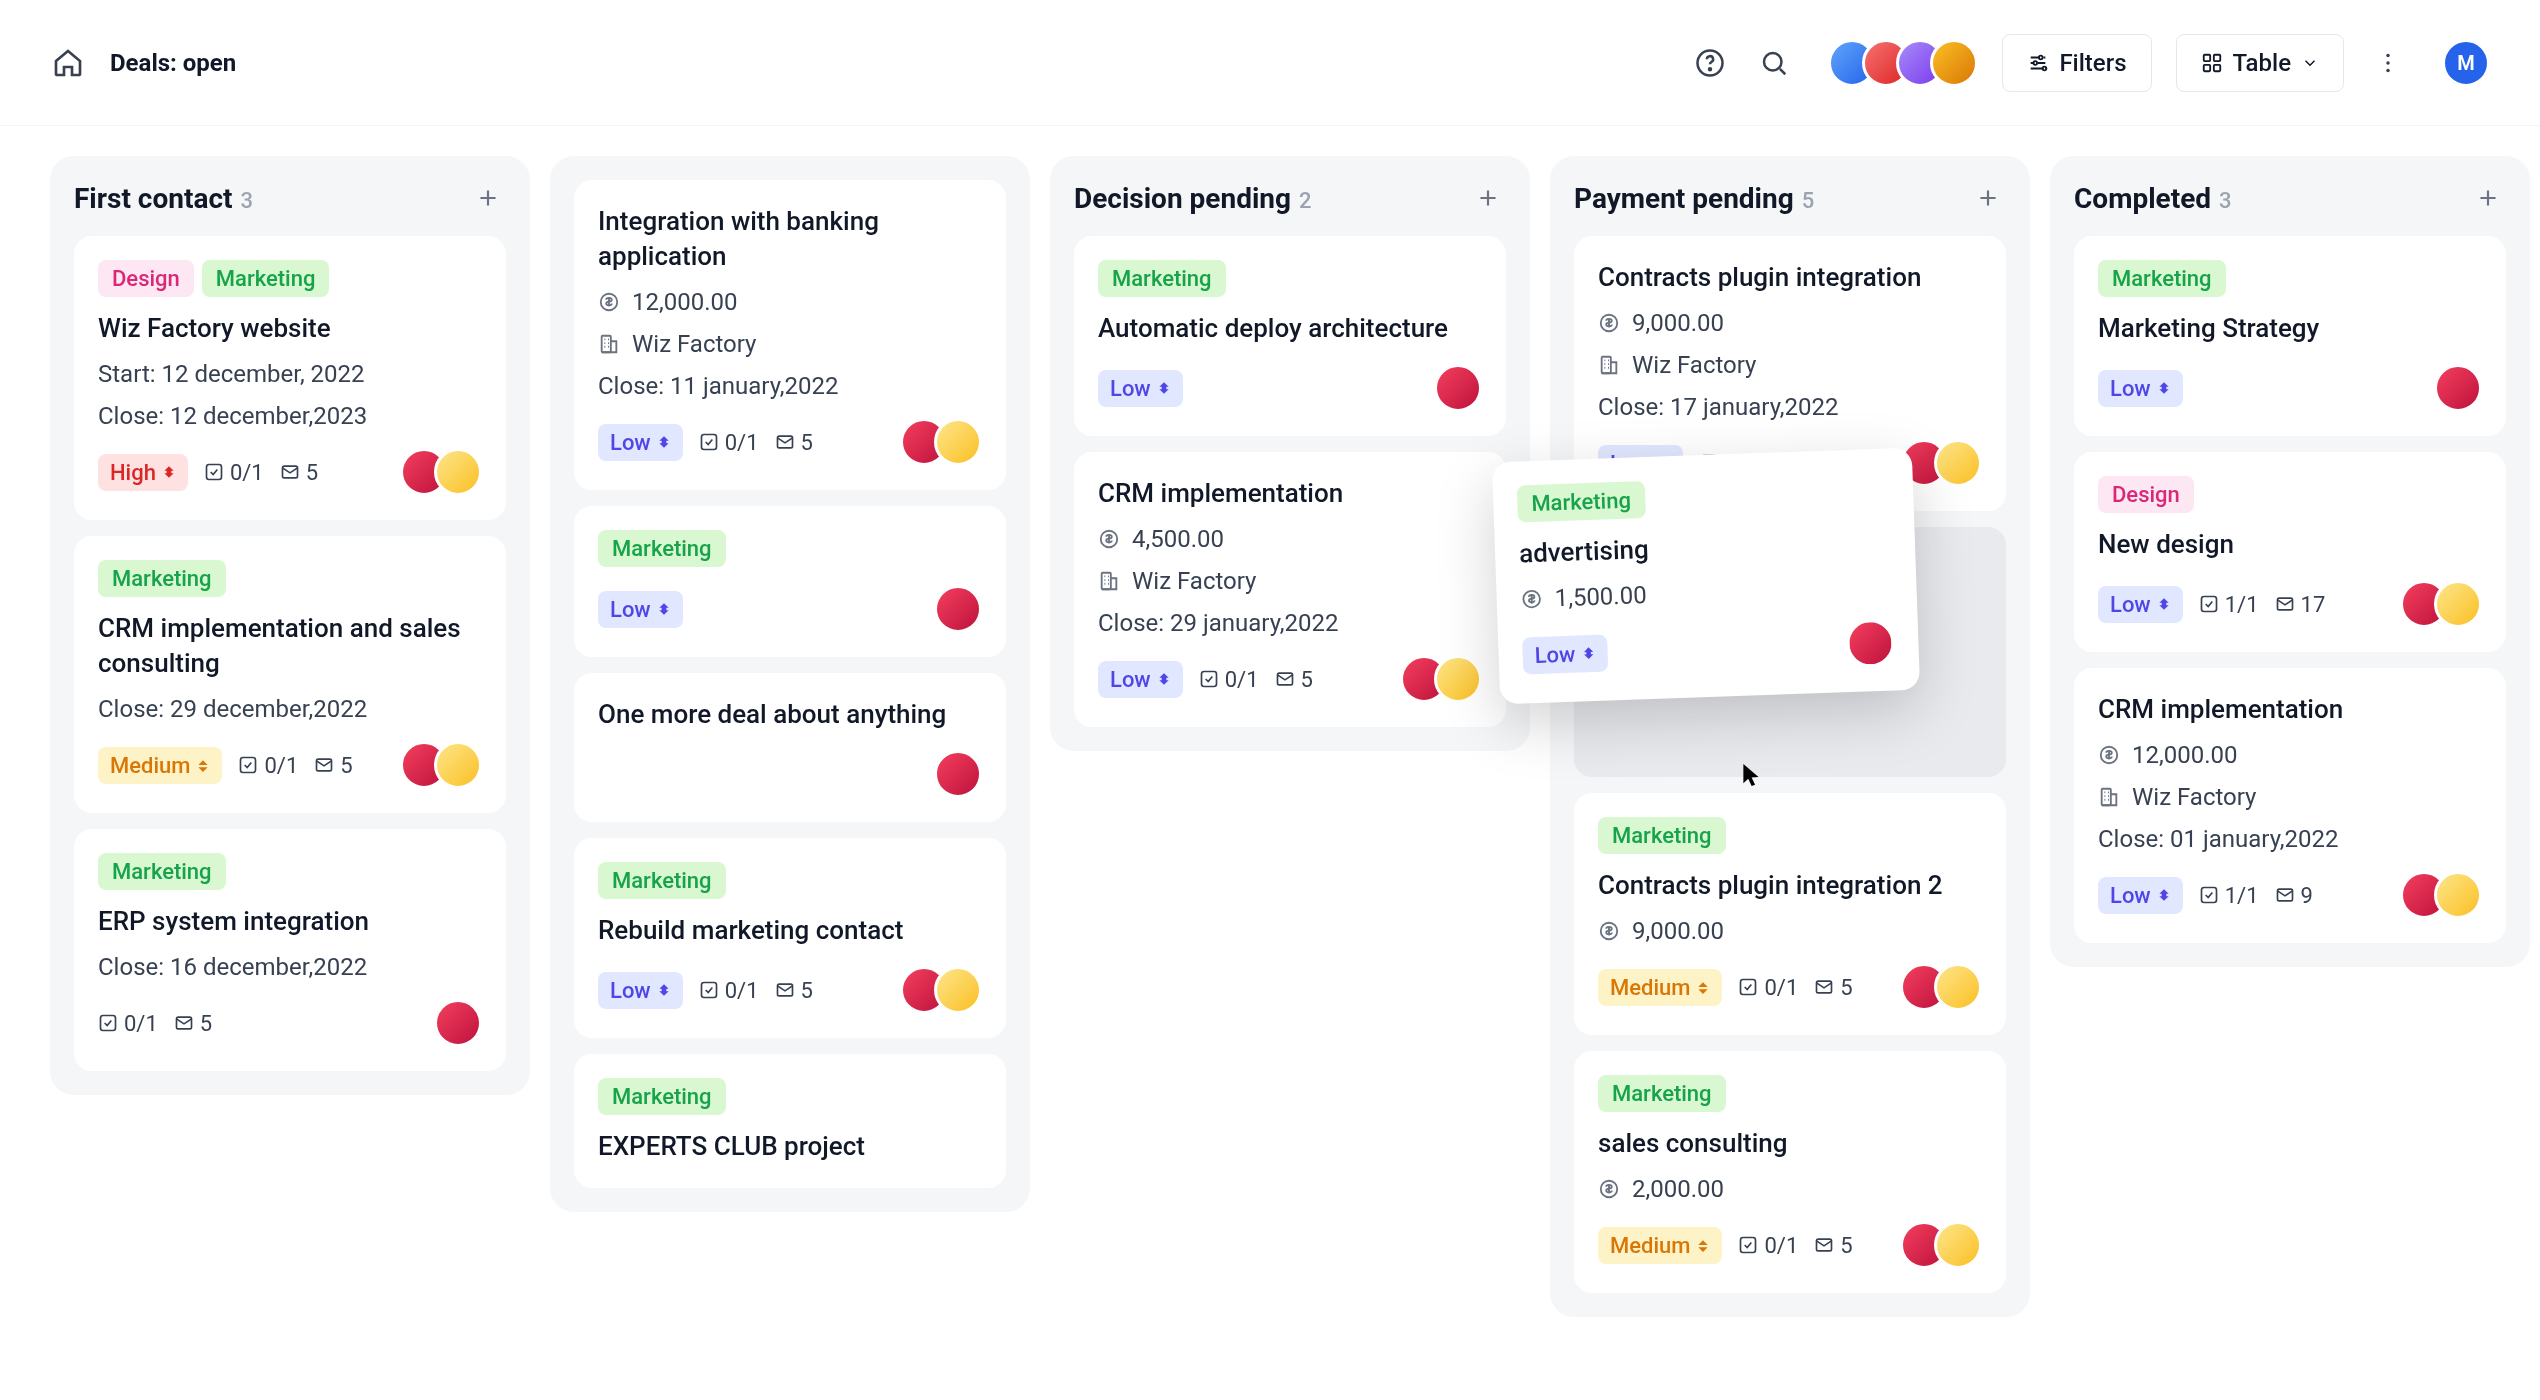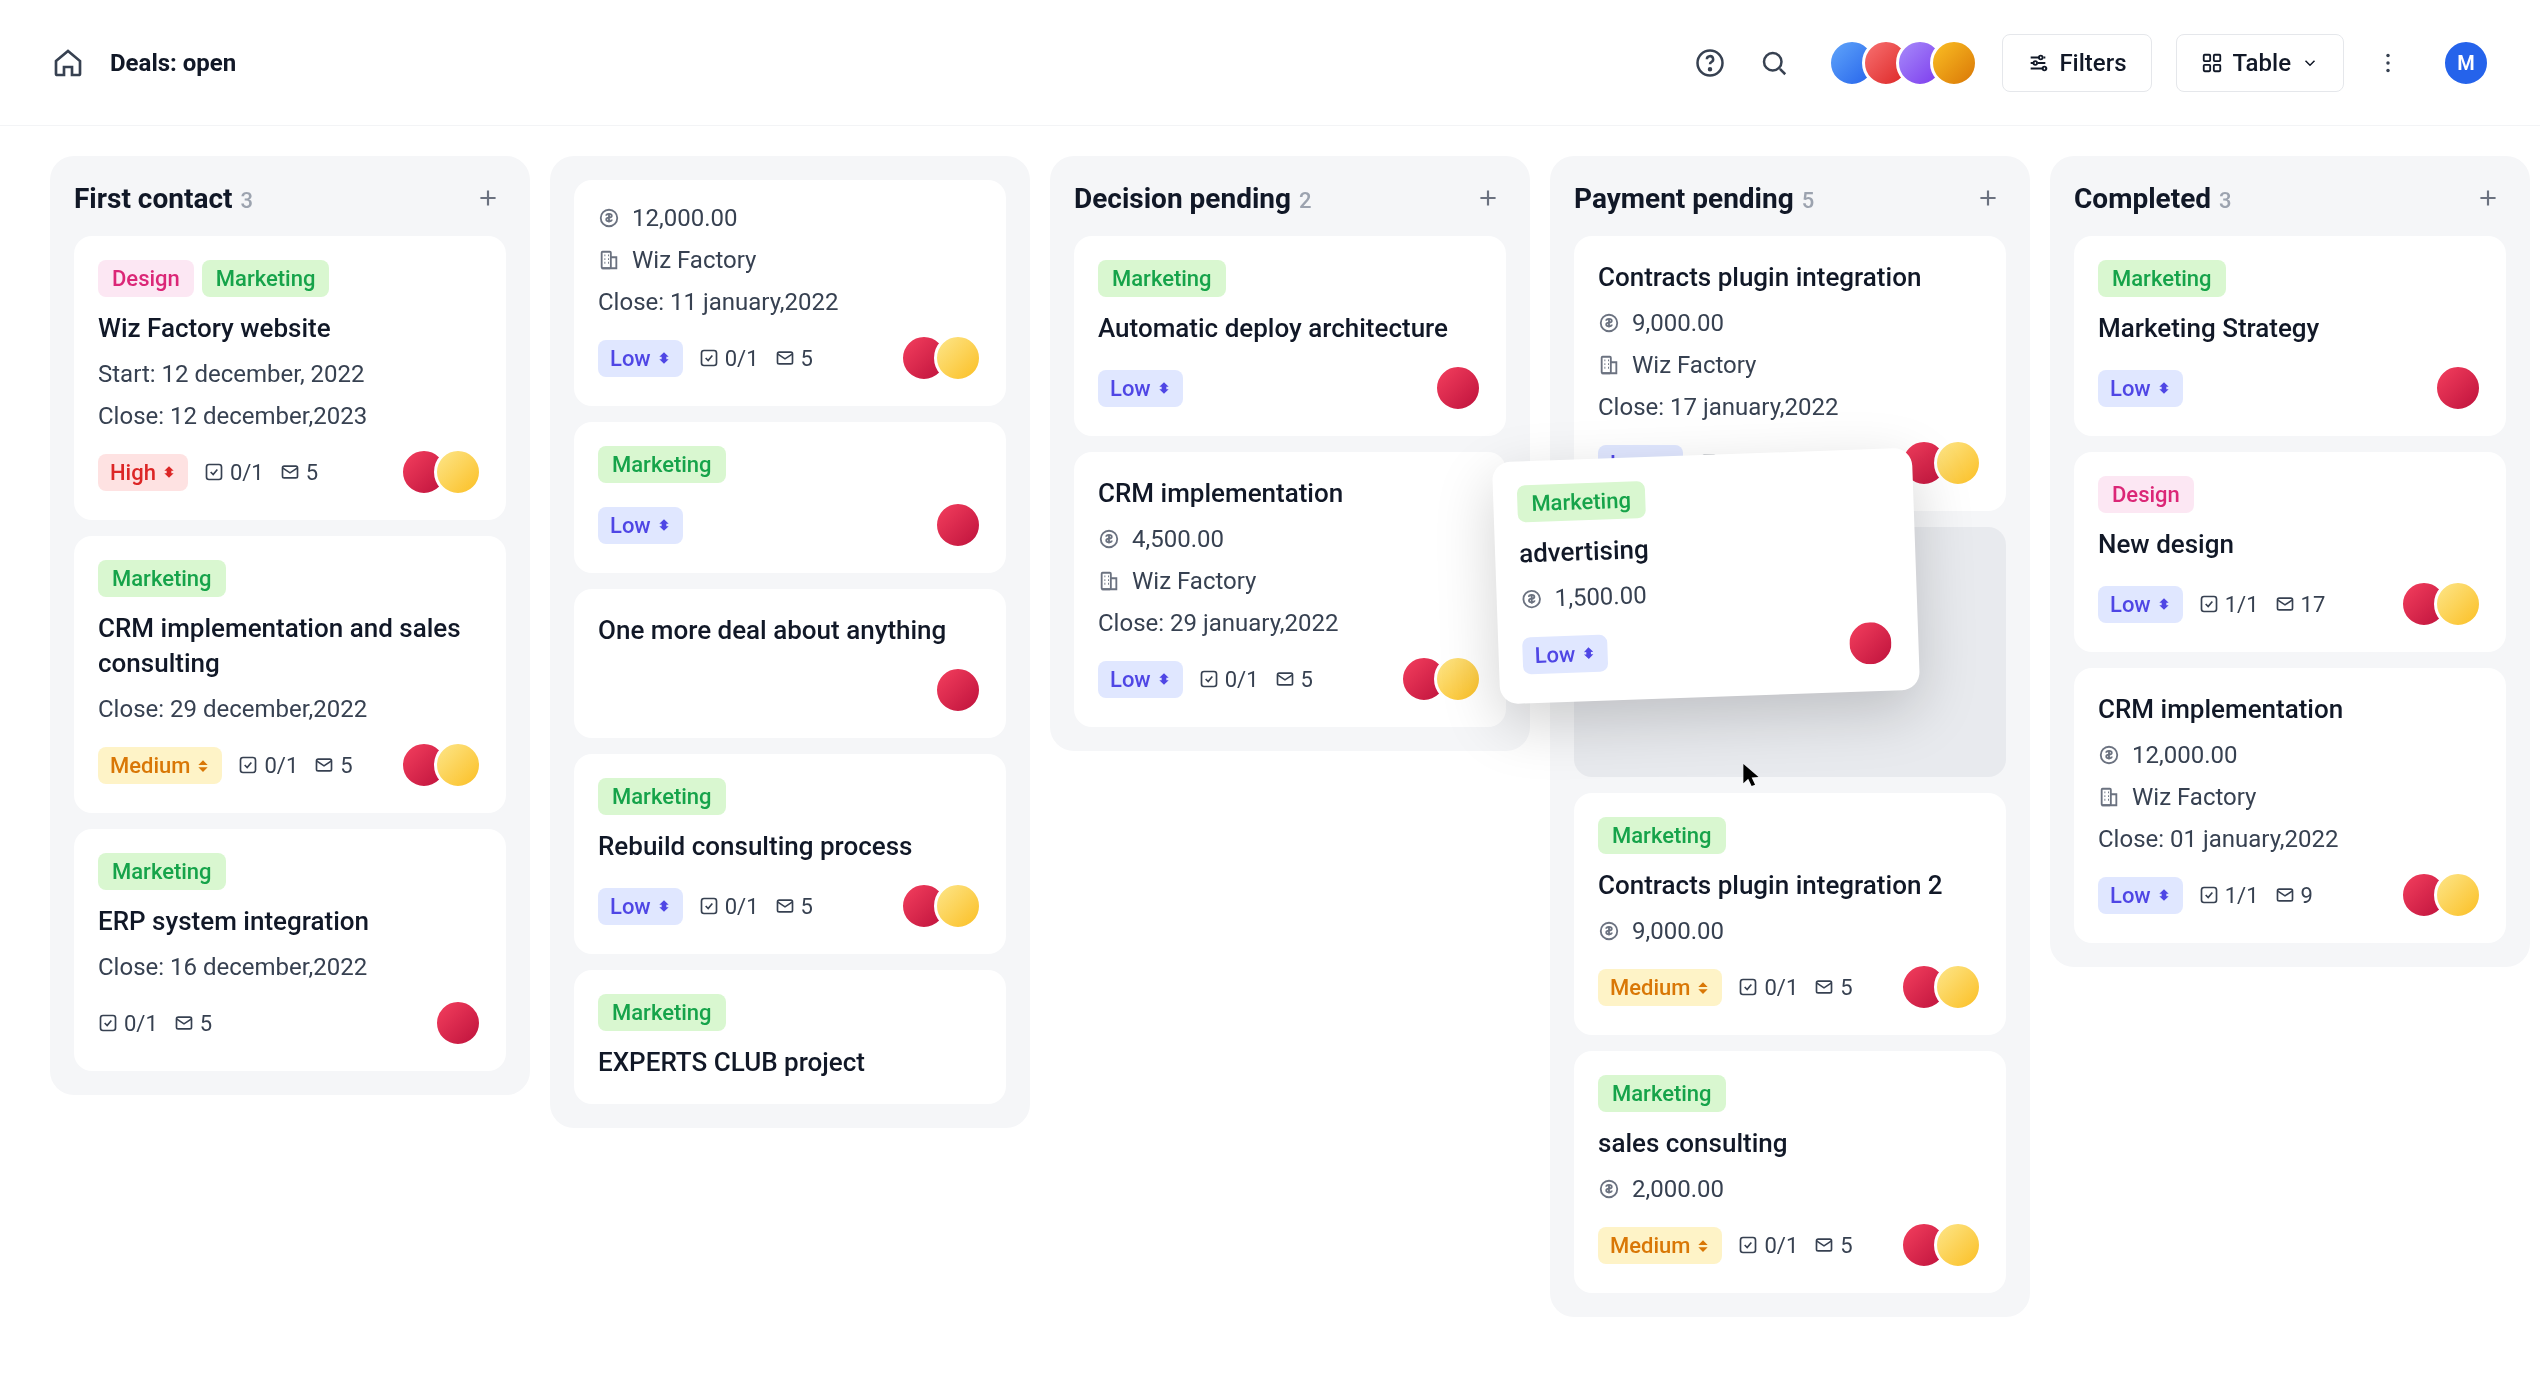--- a/index.html
+++ b/index.html
@@ -348,20 +348,21 @@
                 </span>5</span>
             </div>
             <div class="footer-avatars">
               <div class="sm-avatar sma1"></div>
             </div>
           </div>
         </div>
       </div>
       <div class="column">
         <div class="card">
+          <div class="card-title">Integration with banking application</div>
           <div class="meta-row">
             <span class="meta-icon">
               <svg width="22" height="22" viewBox="0 0 24 24" fill="none" stroke="currentColor" stroke-width="2">
                 <circle cx="12" cy="12" r="9"></circle>
                 <path d="M12 7v10M9 9.5c0-1 1-2 3-2s3 .8 3 2-1 2-3 2-3 1-3 2 1 2 3 2 3-1 3-2"></path>
               </svg>
             </span>
             <span>12,000.00</span>
           </div>
           <div class="meta-row">
@@ -419,21 +420,21 @@
             <div class="footer-left"></div>
             <div class="footer-avatars">
               <div class="sm-avatar sma1"></div>
             </div>
           </div>
         </div>
         <div class="card">
           <div class="tags">
             <span class="tag tag-marketing">Marketing</span>
           </div>
-          <div class="card-title">Rebuild consulting process</div>
+          <div class="card-title">Rebuild marketing contact</div>
           <div class="footer-row">
             <div class="footer-left">
               <span class="priority prio-low">Low <svg width="14" height="14" viewBox="0 0 12 12" fill="currentColor">
                   <path d="M6 11 2 7h2V5H2l4-4 4 4H8v2h2z" transform="rotate(180 6 6)"></path>
                 </svg></span>
               <span class="counter"><span>
                   <svg width="20" height="20" viewBox="0 0 24 24" fill="none" stroke="currentColor" stroke-width="2">
                     <rect x="3" y="3" width="18" height="18" rx="3"></rect>
                     <path d="m8 12 3 3 5-6"></path>
                   </svg>

